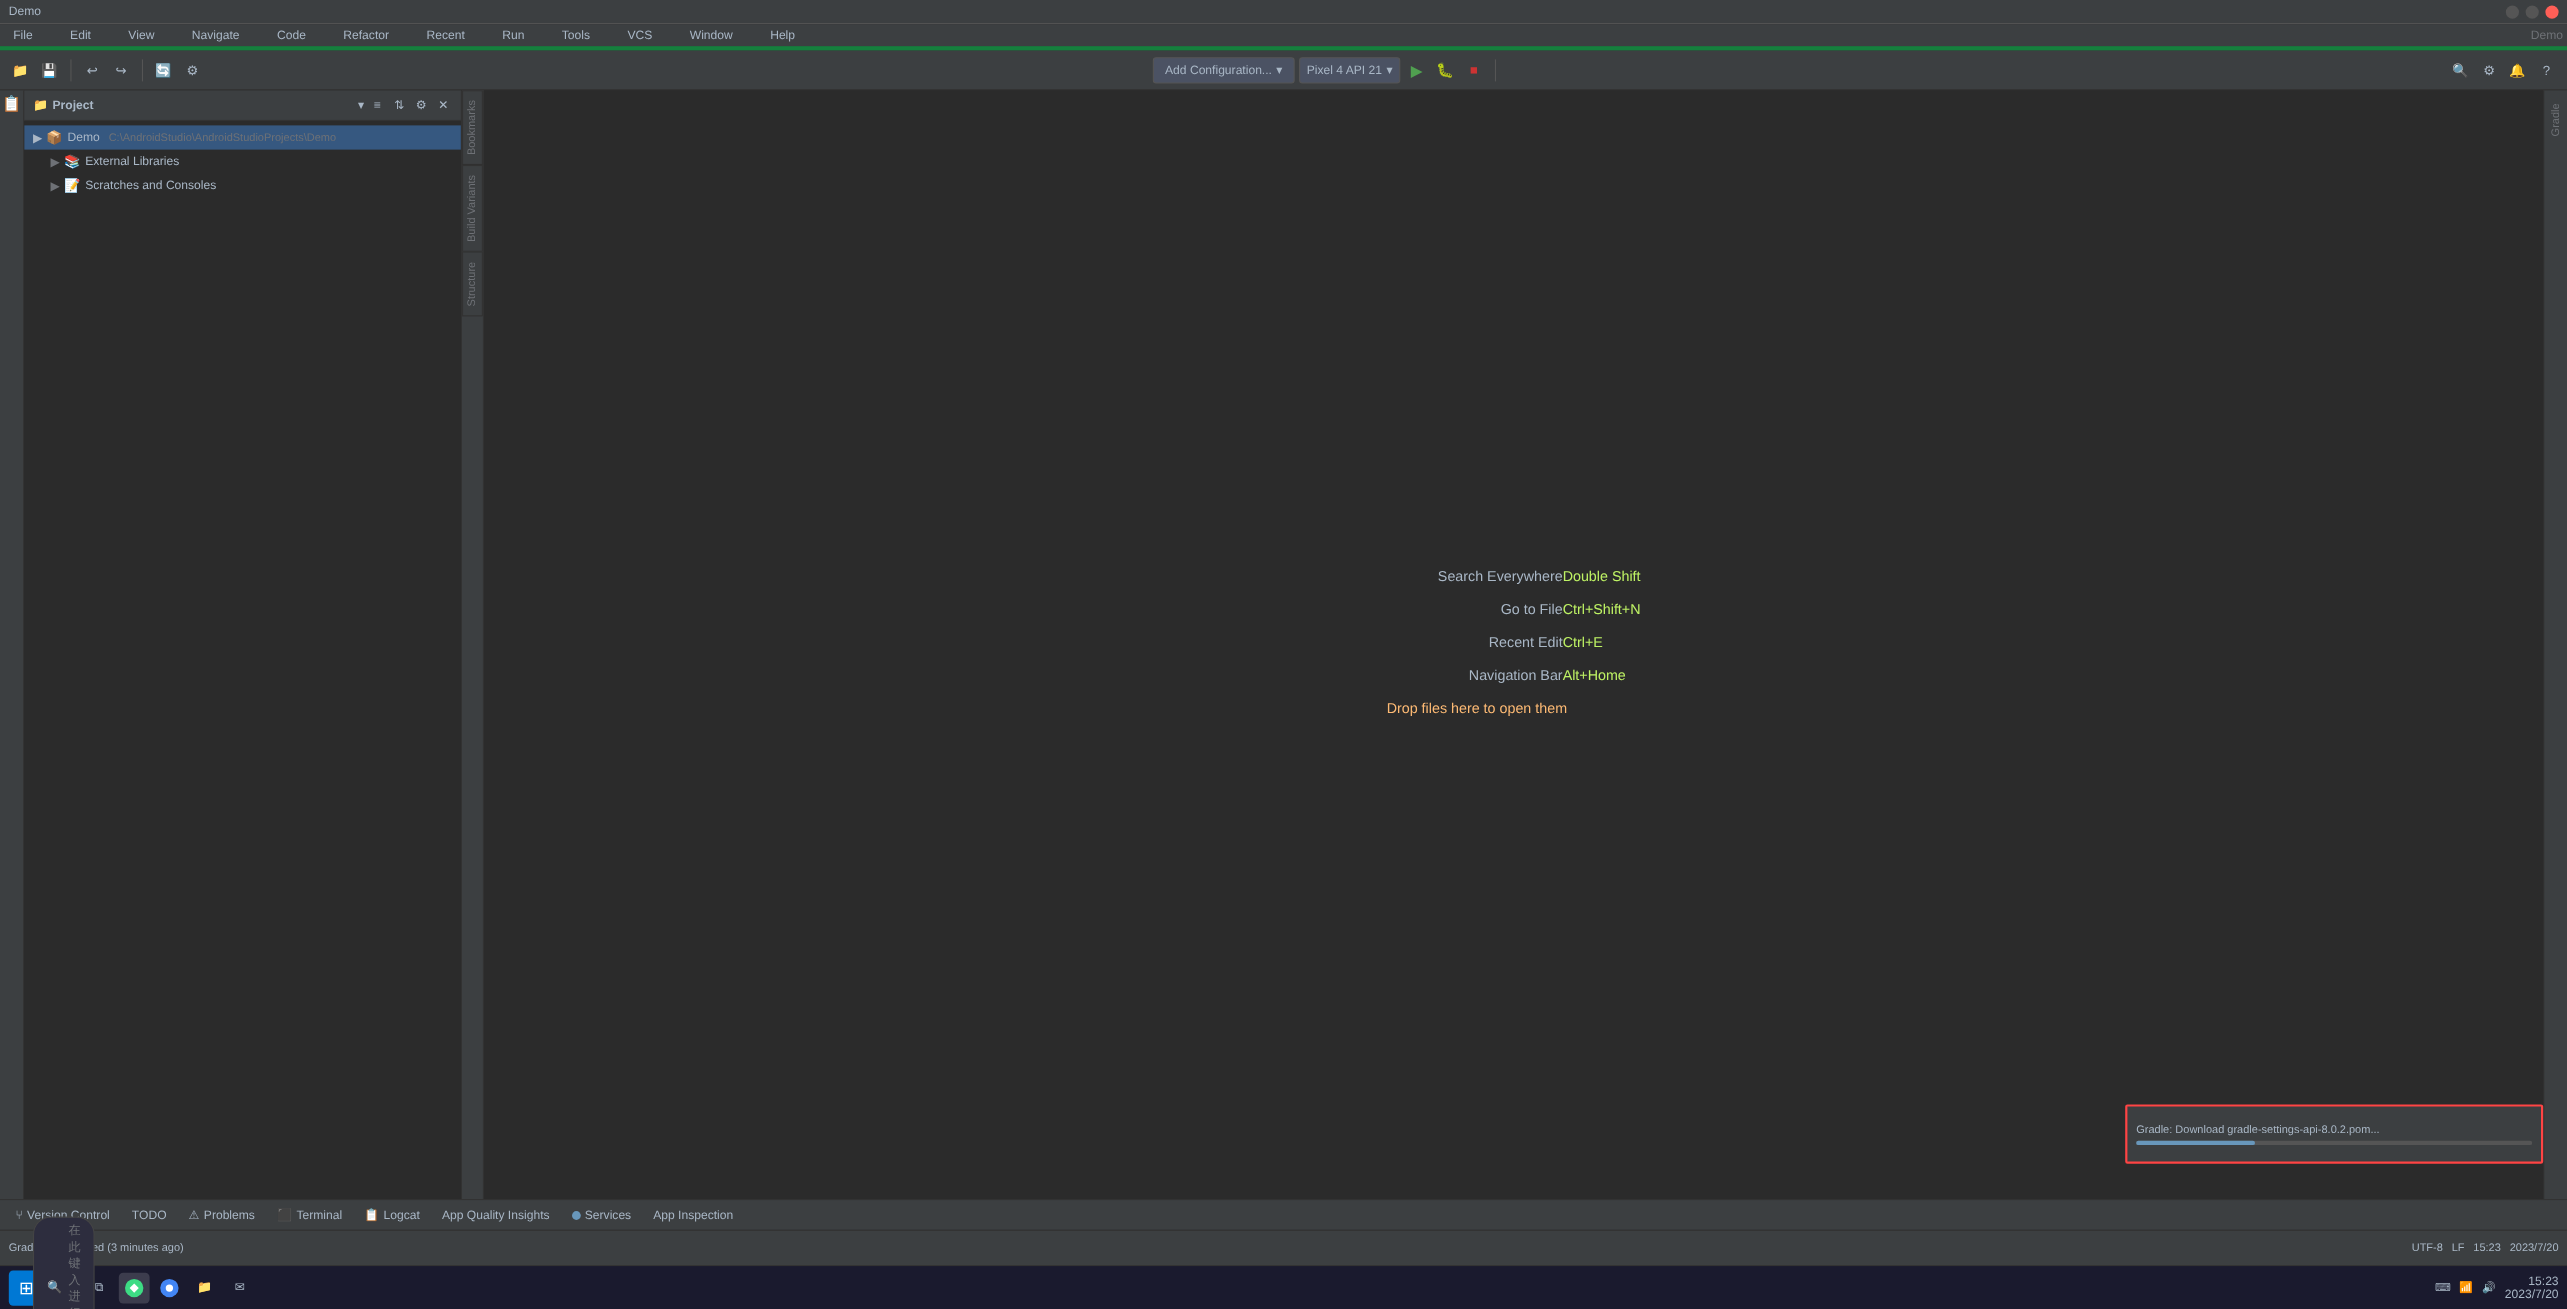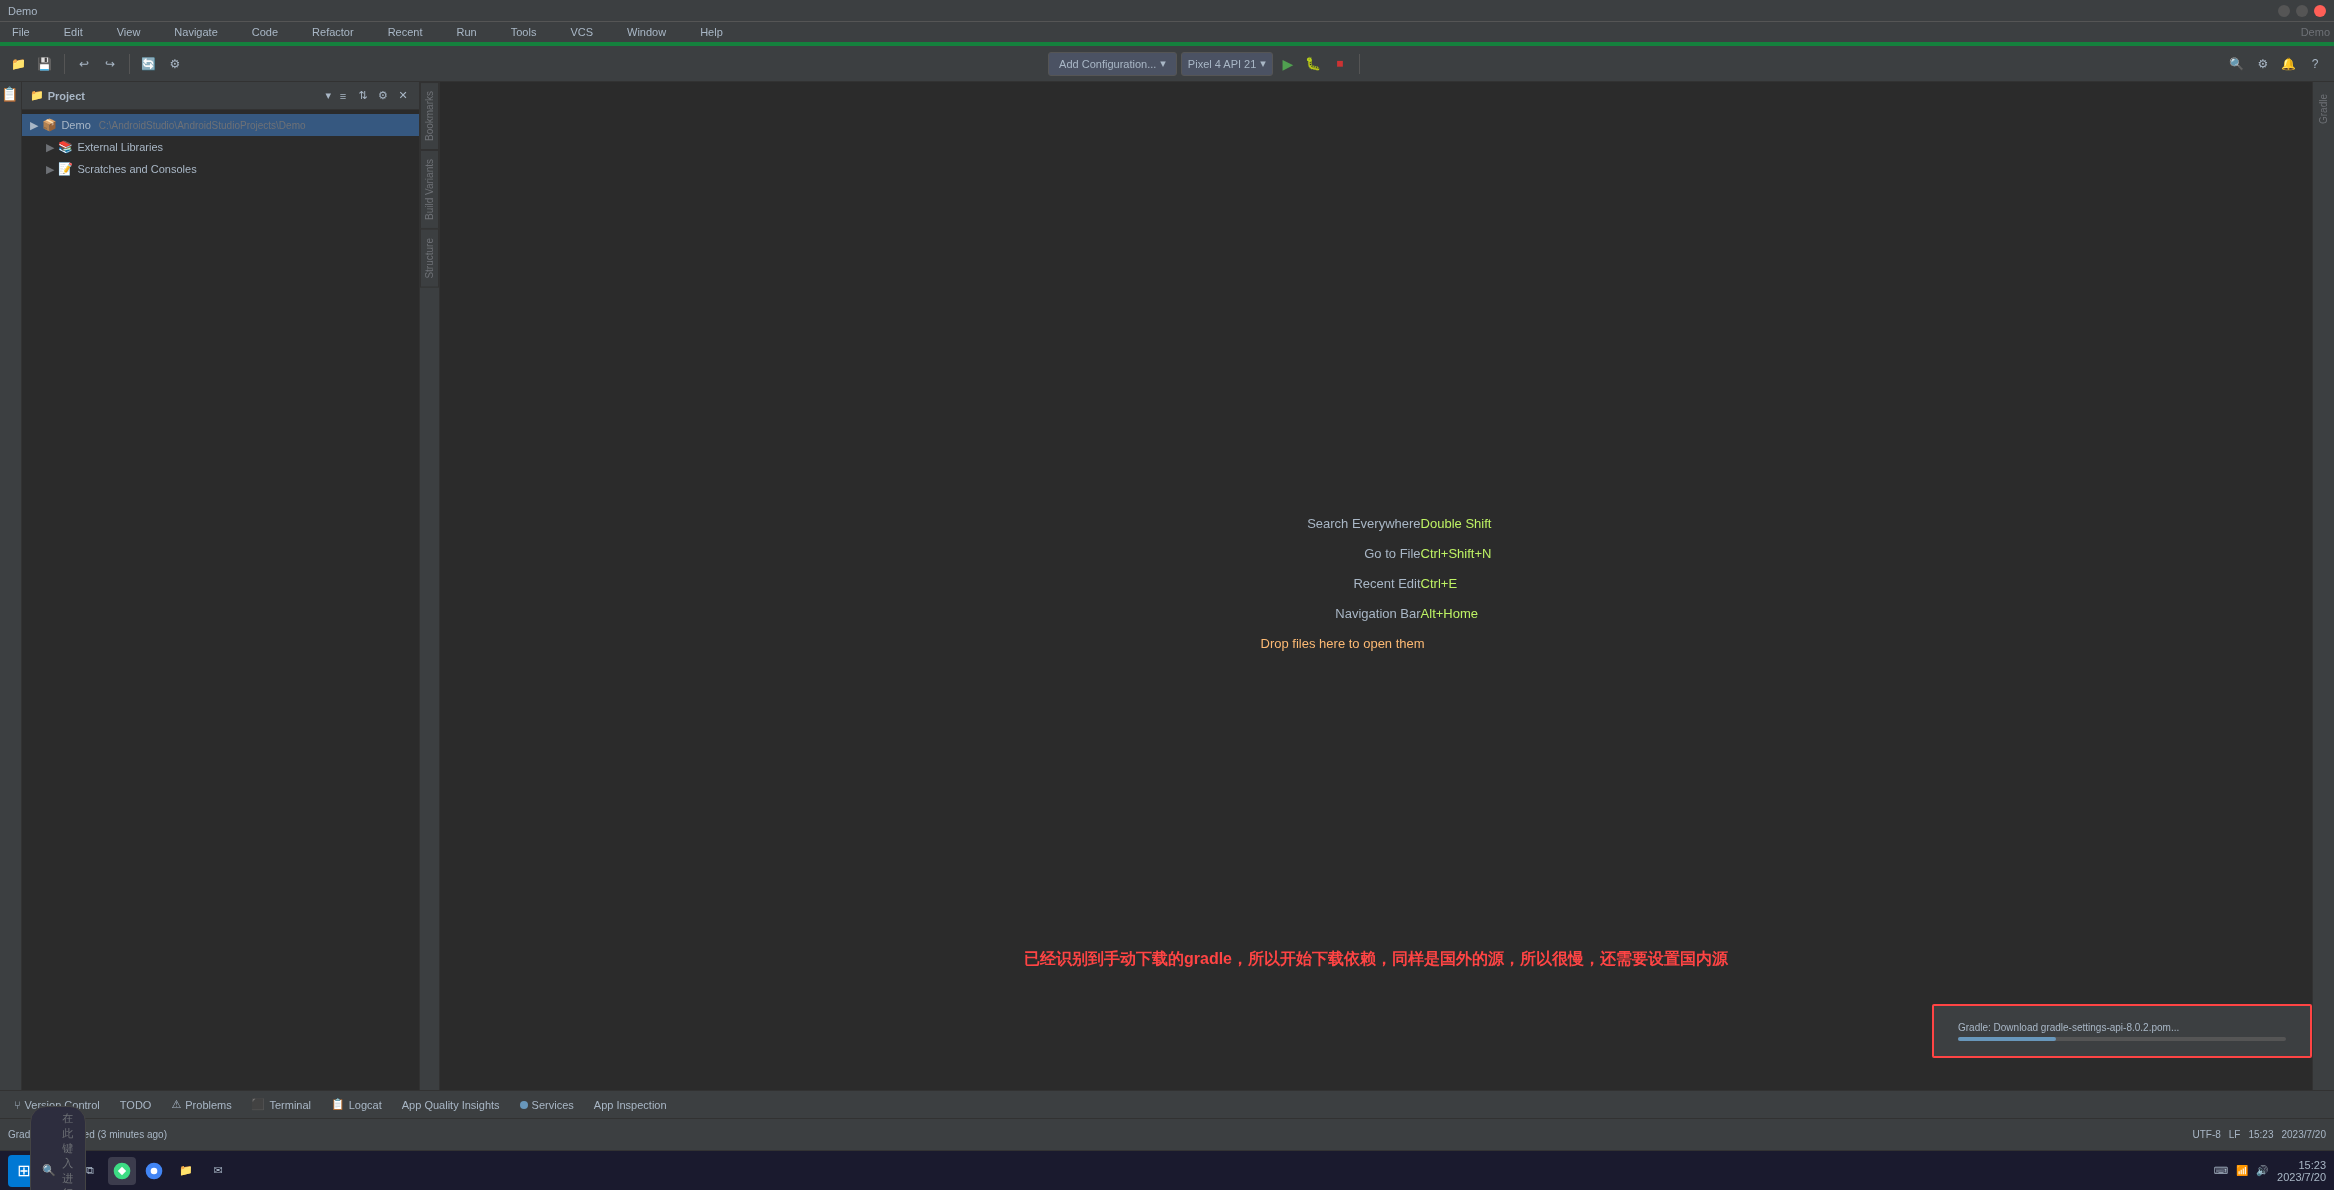--- a/index.html
+++ b/index.html
@@ -323,21 +323,21 @@
       bottom: 32px;
       right: 0;
       width: 380px;
       height: 54px;
       background: #3c3f41;
       border: 2px solid #ff4444;
       border-radius: 2px;
       display: flex;
       flex-direction: column;
       justify-content: center;
-      padding: 4px 24px;
+      padding: 4px 8px;
     }
     .gradle-progress-text {
       color: #a9b7c6;
       font-size: 10px;
       margin-bottom: 4px;
     }
     .progress-bar-bg {
       height: 4px;
       background: #555;
       border-radius: 2px;
@@ -552,21 +552,20 @@
         </div>
         <div class="welcome-row">
           <span class="welcome-label">Navigation Bar</span>
           <span class="welcome-shortcut">Alt+Home</span>
         </div>
         <div class="welcome-row">
           <span class="welcome-drop">Drop files here to open them</span>
         </div>
       </div>
 
-      <div class="chinese-annotation">已经识别到手动下载的gradle，所以开始下载依赖，同样是国外的源，所以很慢，还需要设置国内源</div>
 
       <div class="gradle-progress-box">
         <div class="gradle-progress-text">Gradle: Download gradle-settings-api-8.0.2.pom...</div>
         <div class="progress-bar-bg">
           <div class="progress-bar-fill"></div>
         </div>
       </div>
     </div>
 
     <div class="right-sidebar">

